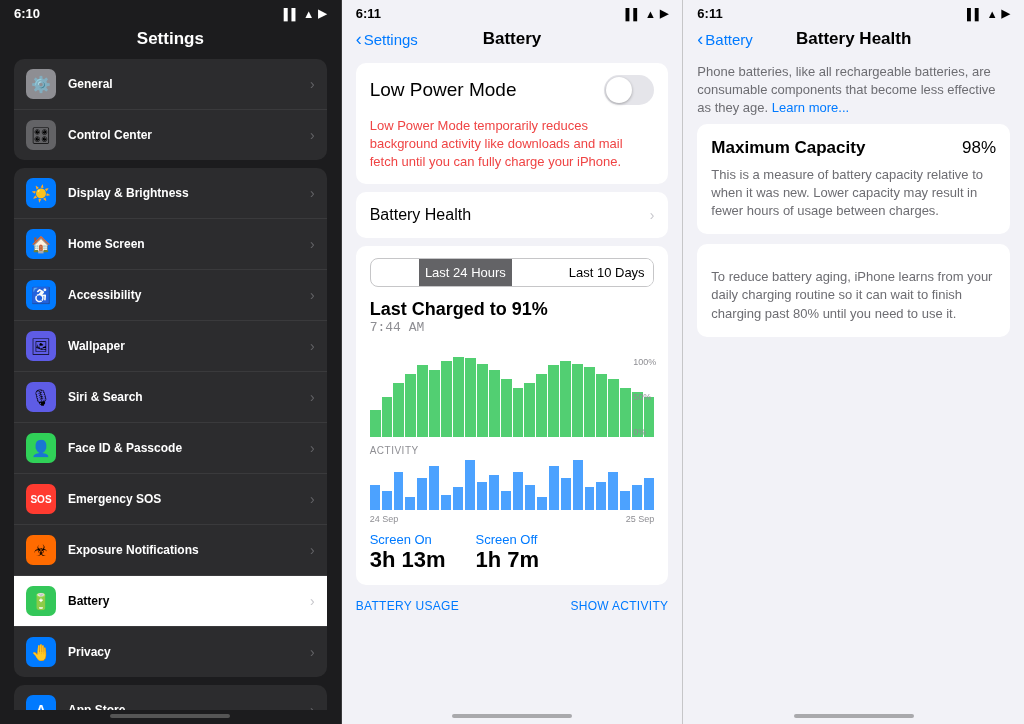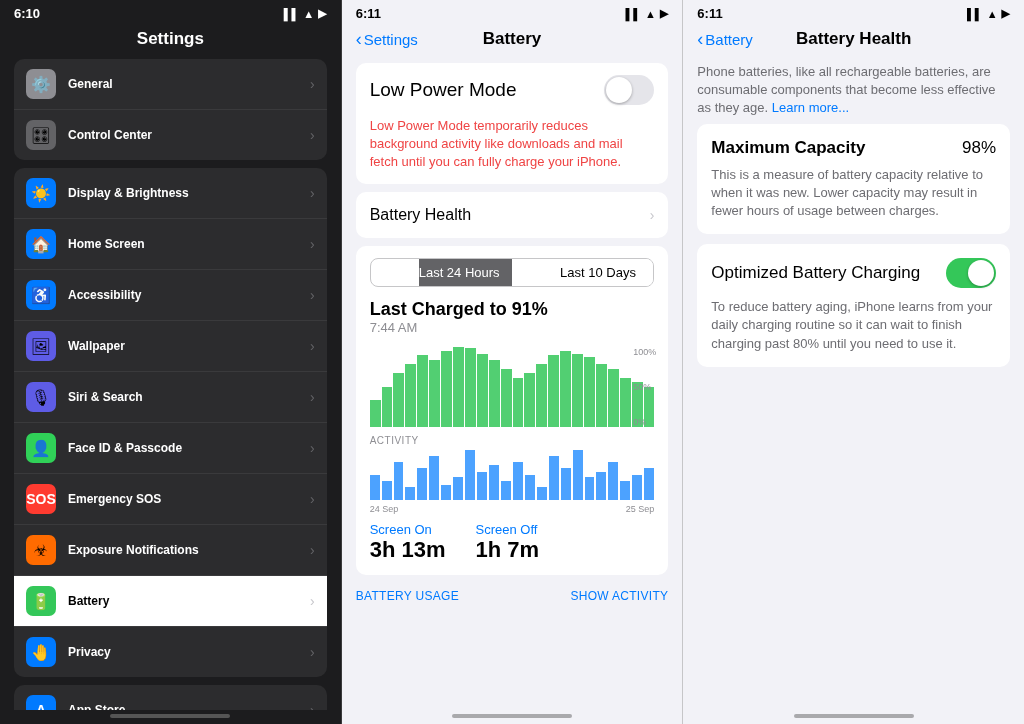--- a/index.html
+++ b/index.html
@@ -194,41 +194,43 @@
 
     .tab-bar {
       display: flex;
       border: 1px solid #c6c6c8;
       border-radius: 8px;
       overflow: hidden;
       margin-bottom: 12px;
     }
     .tab-item {
       flex: 1;
+      text-align: center;
       padding: 6px 0;
       font-size: 13px;
       color: #000;
       background: #fff;
       cursor: pointer;
       margin-left: 48px;
     }
     .tab-item.active {
       background: #636366;
       color: #fff;
     }
 
     .last-charged {
       font-size: 18px;
       font-weight: 600;
       color: #000;
     }
     .charged-time {
       font-size: 13px;
       color: #8e8e93;
-      margin-bottom: 12px;
+      margin-bottom: 22px;
+      font-family: Liberation Mono, monospace;
     }
 
     .chart-section-label {
       font-size: 10px;
       color: #8e8e93;
       text-transform: uppercase;
       letter-spacing: 0.5px;
       margin-bottom: 4px;
     }
 
@@ -441,21 +443,21 @@
         <div class="row-icon" style="background:#5e5ce6;">🎙</div>
         <span class="row-label">Siri &amp; Search</span>
         <span class="row-chevron">›</span>
       </div>
       <div class="settings-row">
         <div class="row-icon" style="background:#30d158;">👤</div>
         <span class="row-label">Face ID &amp; Passcode</span>
         <span class="row-chevron">›</span>
       </div>
       <div class="settings-row">
-        <div class="row-icon" style="background:#ff3b30;font-size:14px;font-weight:700;color:#fff;">SOS</div>
+        <div class="row-icon" style="background:#ff3b30;font-size:10px;font-weight:700;color:#fff;">SOS</div>
         <span class="row-label">Emergency SOS</span>
         <span class="row-chevron">›</span>
       </div>
       <div class="settings-row">
         <div class="row-icon" style="background:#ff6b00;">☣</div>
         <span class="row-label">Exposure Notifications</span>
         <span class="row-chevron">›</span>
       </div>
       <div class="settings-row active-row">
         <div class="row-icon" style="background:#34c759;">🔋</div>
@@ -641,23 +643,17 @@
     <div class="right-card">
       <div class="capacity-row">
         <span class="capacity-title">Maximum Capacity</span>
         <span class="capacity-value">98%</span>
       </div>
       <p class="capacity-desc">This is a measure of battery capacity relative to when it was new. Lower capacity may result in fewer hours of usage between charges.</p>
     </div>
 
 
     <div class="opt-charge-card">
-      <div class="opt-charge-row">
-        <span class="opt-charge-label">Optimized Battery Charging</span>
-        <div class="toggle on">
-          <div class="toggle-thumb"></div>
-        </div>
-      </div>
       <p class="opt-charge-desc">To reduce battery aging, iPhone learns from your daily charging routine so it can wait to finish charging past 80% until you need to use it.</p>
     </div>
   </div>
   <div class="home-indicator"></div>
 </div>
 
 </body></html>

